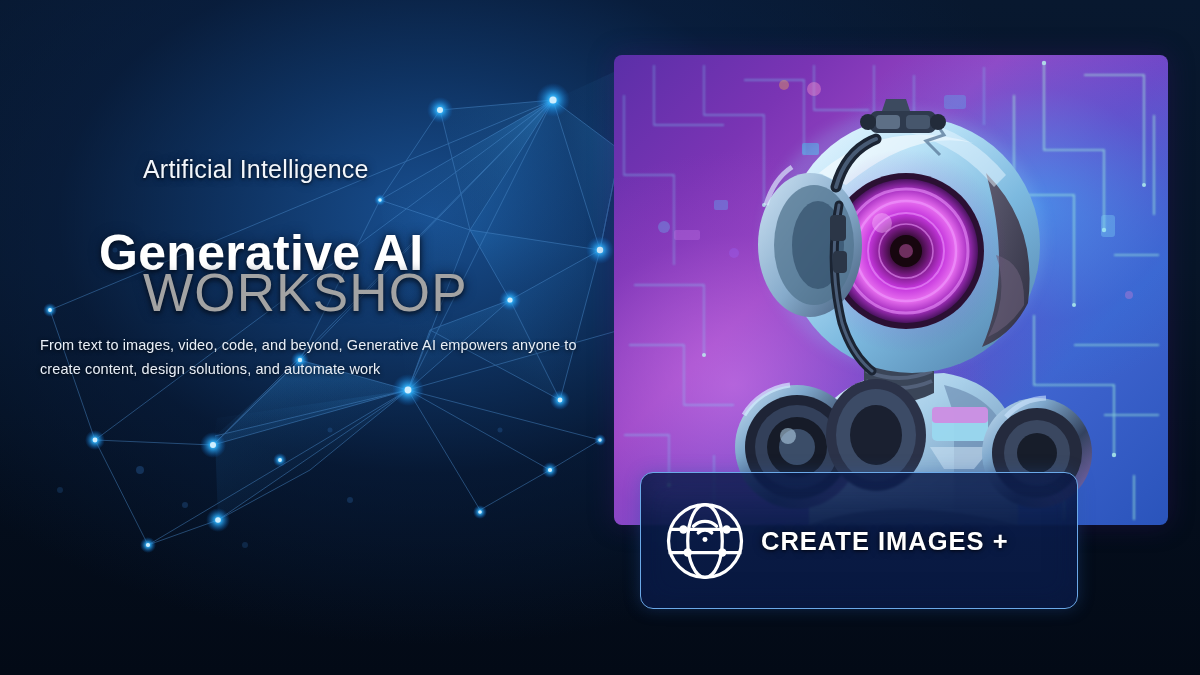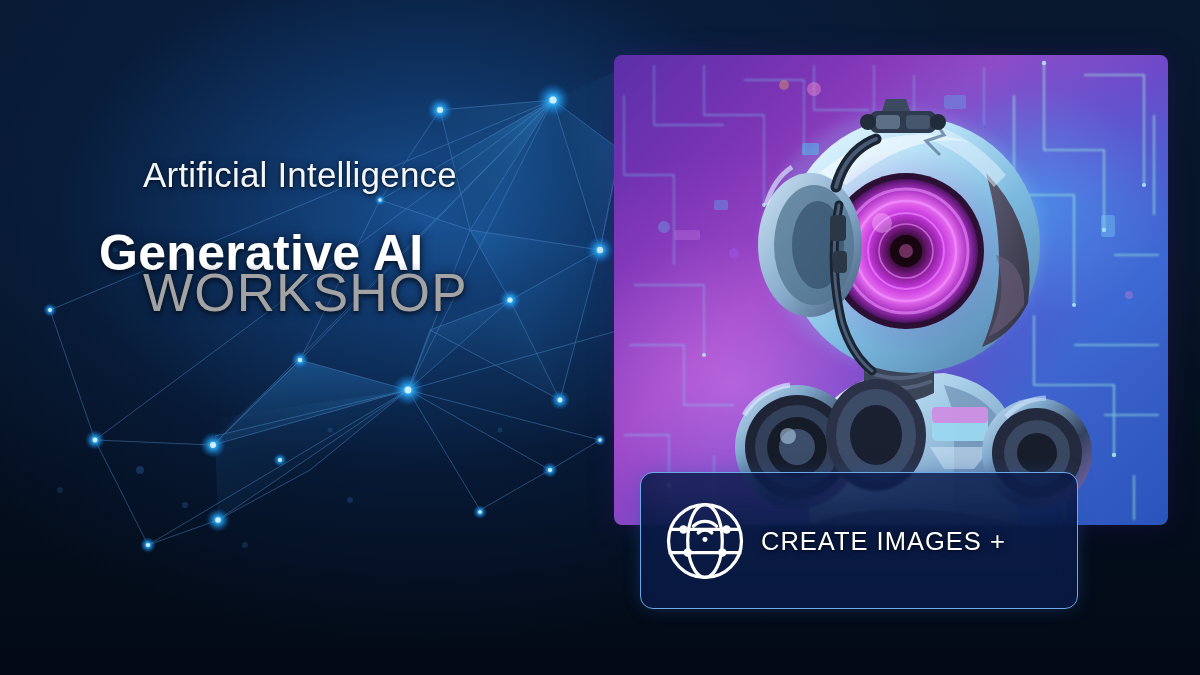--- a/index.html
+++ b/index.html
@@ -24,21 +24,21 @@
     background:
       radial-gradient(ellipse 620px 430px at 430px 215px, rgba(25,82,150,.95) 0%, rgba(16,57,110,.80) 33%, rgba(9,33,70,.55) 60%, rgba(5,16,38,0) 100%),
       linear-gradient(180deg,#08182f 0%,#071528 40%,#040e1d 70%,#030a16 100%);
   }
   #netsvg { position:absolute; inset:0; width:1200px; height:675px; }
 
   
   .left-copy { position:absolute; left:0; top:0; width:600px; height:675px; }
   .eyebrow {
     position:absolute; left:143px; top:155px;
-    font-size:35px; font-weight:400; color:#f2f6fb;
+    font-size:25px; font-weight:400; color:#f2f6fb;
     letter-spacing:.2px; white-space:nowrap;
     text-shadow:0 0 9px rgba(10,30,60,.95), 0 1px 3px rgba(0,0,0,.85);
   }
   .title1 {
     position:absolute; left:99px; top:199px;
     font-size:50px; font-weight:700; color:#ffffff;
     letter-spacing:.3px; white-space:nowrap;
     text-shadow:0 0 12px rgba(8,26,56,.95), 0 2px 5px rgba(0,0,0,.8);
     margin-top:25px;
   }
@@ -82,21 +82,21 @@
     border-radius:13px;
     background:linear-gradient(180deg, rgba(14,32,82,.80) 0%, rgba(10,28,72,.93) 35%, rgba(9,26,66,.97) 100%);
     display:flex; align-items:center;
     box-shadow:0 0 16px rgba(40,90,170,.35), inset 0 0 30px rgba(8,20,60,.5);
     backdrop-filter:blur(1px);
   }
   #banner .globe { width:112px; flex:0 0 112px; display:flex; align-items:center; justify-content:center; margin-left:8px; }
   #banner .btext {
     flex:1; padding-right:14px;
     font-size:25.5px; line-height:34px; letter-spacing:1px;
-    color:#ffffff; font-weight:400;
+    color:#ffffff; font-weight:700;
     text-shadow:0 0 8px rgba(0,0,0,.55), 0 1px 3px rgba(0,0,0,.6);
   }
   #banner .btext div { white-space:nowrap; }
 </style>
 </head>
 <body>
 
 <div id="stage">
 
   <div id="bgbase"></div>
@@ -223,20 +223,21 @@
       <circle cx="330" cy="430" r="2.5" fill="#2d6ab0" opacity=".3"></circle>
       <circle cx="500" cy="430" r="2.5" fill="#2d6ab0" opacity=".3"></circle>
       <circle cx="115" cy="250" r="2.5" fill="#2d6ab0" opacity=".3"></circle>
     </g>
   </svg>
 
   <div class="left-copy">
     <div class="eyebrow">Artificial Intelligence</div>
     <div class="title1">Generative AI</div>
     <div class="title2">WORKSHOP</div>
+    <div class="body-copy">From text to images, video, code, and beyond, Generative AI empowers anyone to create content, design solutions, and automate work</div>
   </div>
 
   <div id="photo">
     <div class="photo-bg"></div>
 
     <svg class="circuit" viewBox="0 0 554 470" preserveAspectRatio="none">
       <defs>
         <linearGradient id="cy" x1="0" y1="0" x2="0" y2="1">
           <stop offset="0%" stop-color="#8fffe0" stop-opacity=".85"></stop>
           <stop offset="100%" stop-color="#4de0ff" stop-opacity=".25"></stop>

